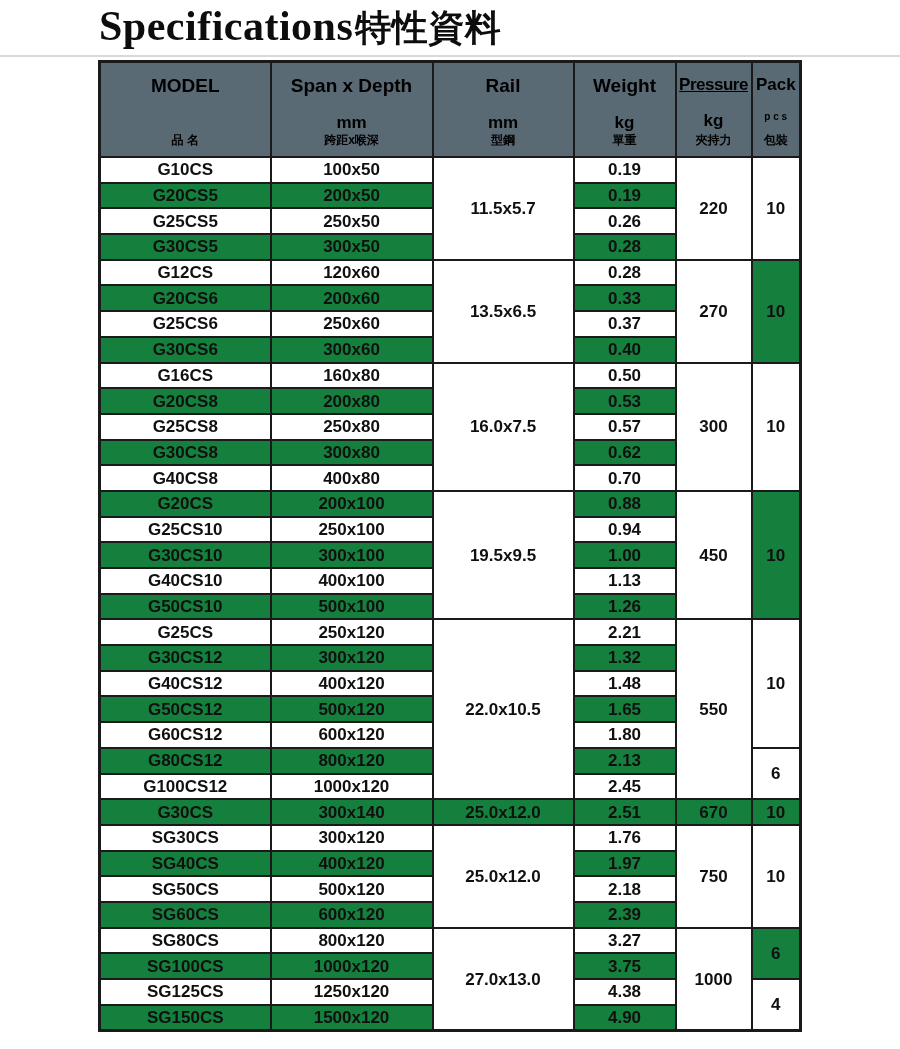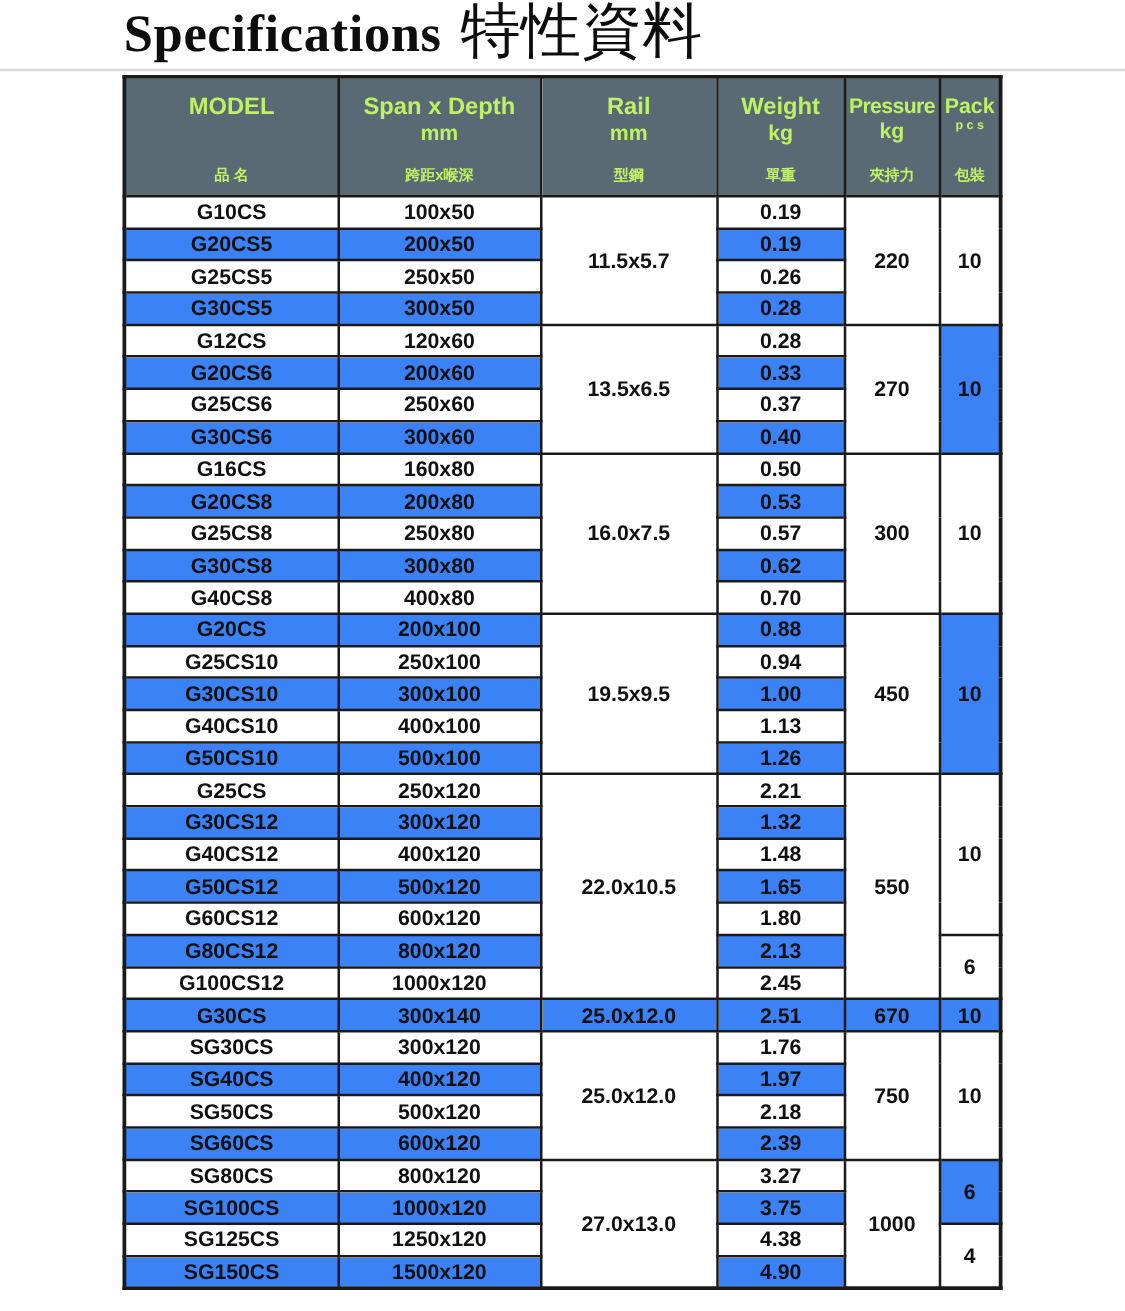--- a/index.html
+++ b/index.html
@@ -5,46 +5,46 @@
   html,body { margin:0; padding:0; background:#ffffff; }
   body {
     width:900px; height:1049px; position:relative; overflow:hidden;
     font-family:"Liberation Sans", sans-serif;
   }
   .page-title {
     position:absolute; left:99px; top:0px; white-space:nowrap;
     font-family:"Liberation Serif", serif; font-weight:bold;
     font-size:42px; line-height:52px; color:#0d0d0d; letter-spacing:0.5px;
   }
-  .page-title .zh { font-family:"Liberation Sans", sans-serif; font-weight:normal; font-size:48px; margin-left:15px; }
+  .page-title .zh { font-family:"Liberation Sans", sans-serif; font-weight:bold; font-size:36px; margin-left:2px; }
   .title-rule { position:absolute; left:0; top:55px; width:900px; height:2px; background:#d9d9d9; }
 
   table.spec {
     position:absolute; left:98px; top:60px;
     border-collapse:collapse; table-layout:fixed;
     border:3px solid #1a1a1a;
   }
   .spec th, .spec td {
     border:2px solid #1a1a1a; text-align:center; vertical-align:middle;
     padding:0; overflow:hidden;
   }
-  .spec thead th { background:#5a6a75; color:#bef264; height:93px; font-weight:bold; }
+  .spec thead th { background:#5a6a75; color:#000000; height:93px; font-weight:bold; }
   .th-wrap { display:flex; flex-direction:column; justify-content:space-between; height:100%; box-sizing:border-box; padding:13px 0 10px; }
   .th-en   { font-size:19px; line-height:1.0; }
-  .th-unit { font-size:17px; line-height:1.0; margin-top:3px; min-height:17px; }
+  .th-unit { font-size:17px; line-height:1.0; margin-top:19px; min-height:17px; }
   .th-zh   { font-size:12px; line-height:1.0; }
-  .col-pressure .th-en { font-size:17px; letter-spacing:-0.5px; }
+  .col-pressure .th-en { font-size:17px; letter-spacing:-0.5px;text-decoration:underline; }
   .col-pack .th-en { font-size:17px; }
   .col-pack .th-unit { font-size:10px; }
 
   .spec td {
     background:#ffffff; color:#101010; font-weight:bold;
     font-size:17px; height:23.7px; line-height:1.0;
   }
-  .spec td.shade { background:#3b82f6; }
+  .spec td.shade { background:#15803d; }
 </style>
 </head>
 <body>
 
 <div class="page-title">
   <span>Specifications</span><span class="zh">特性資料</span>
 </div>
 <div class="title-rule"></div>
 
 <table class="spec">

